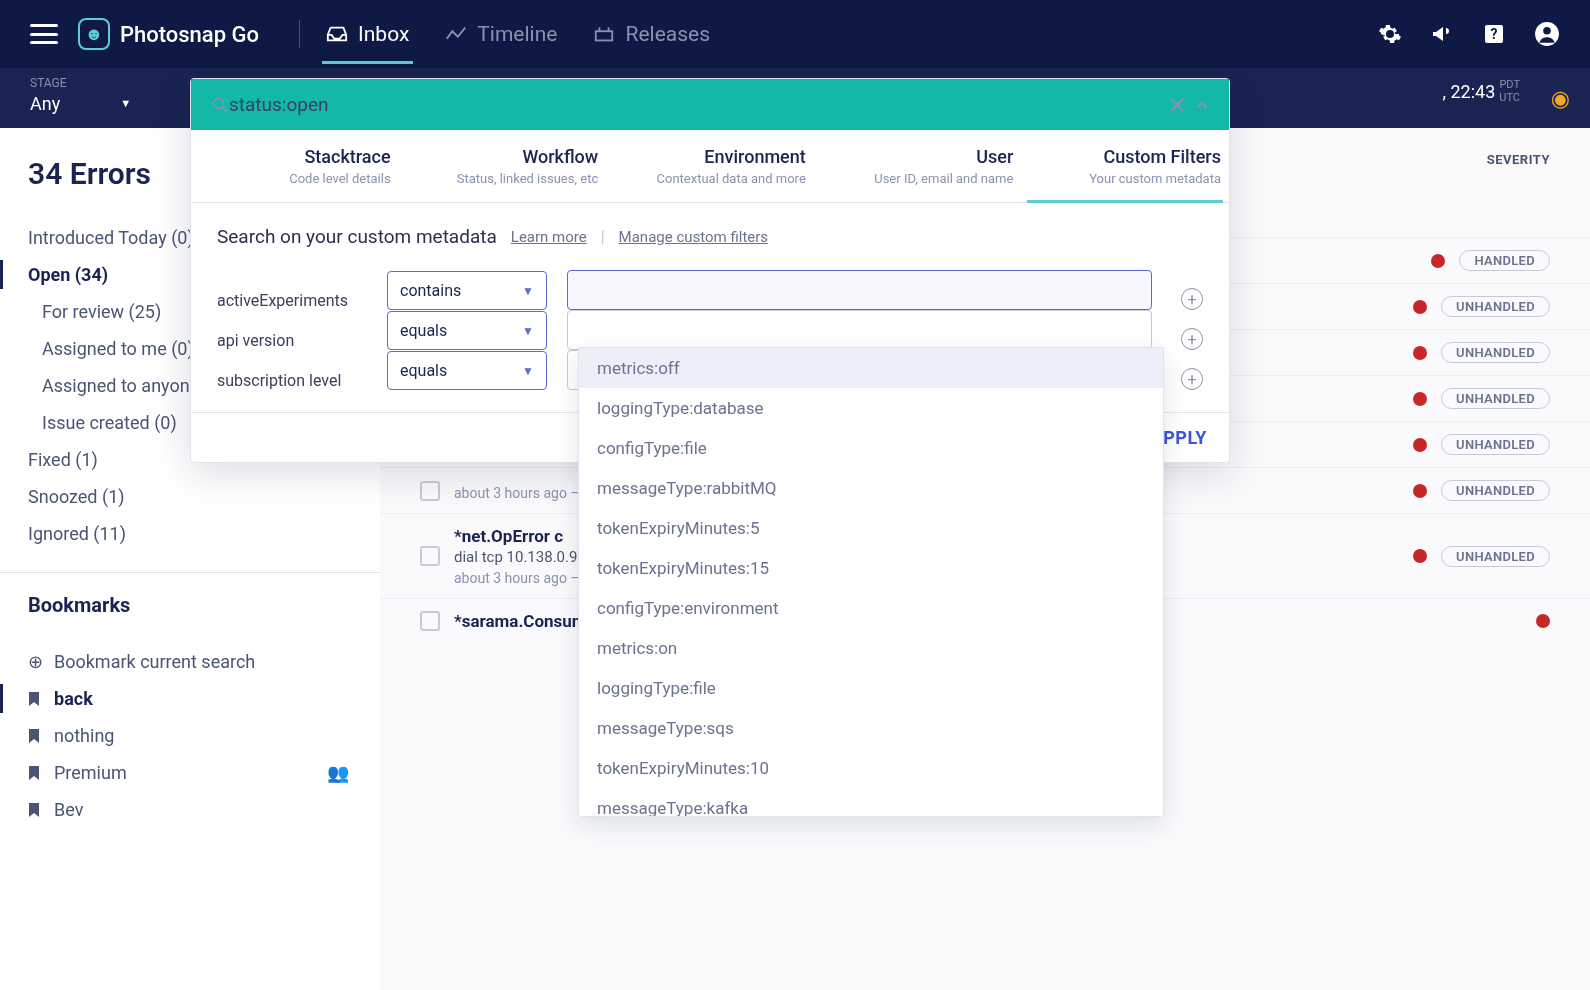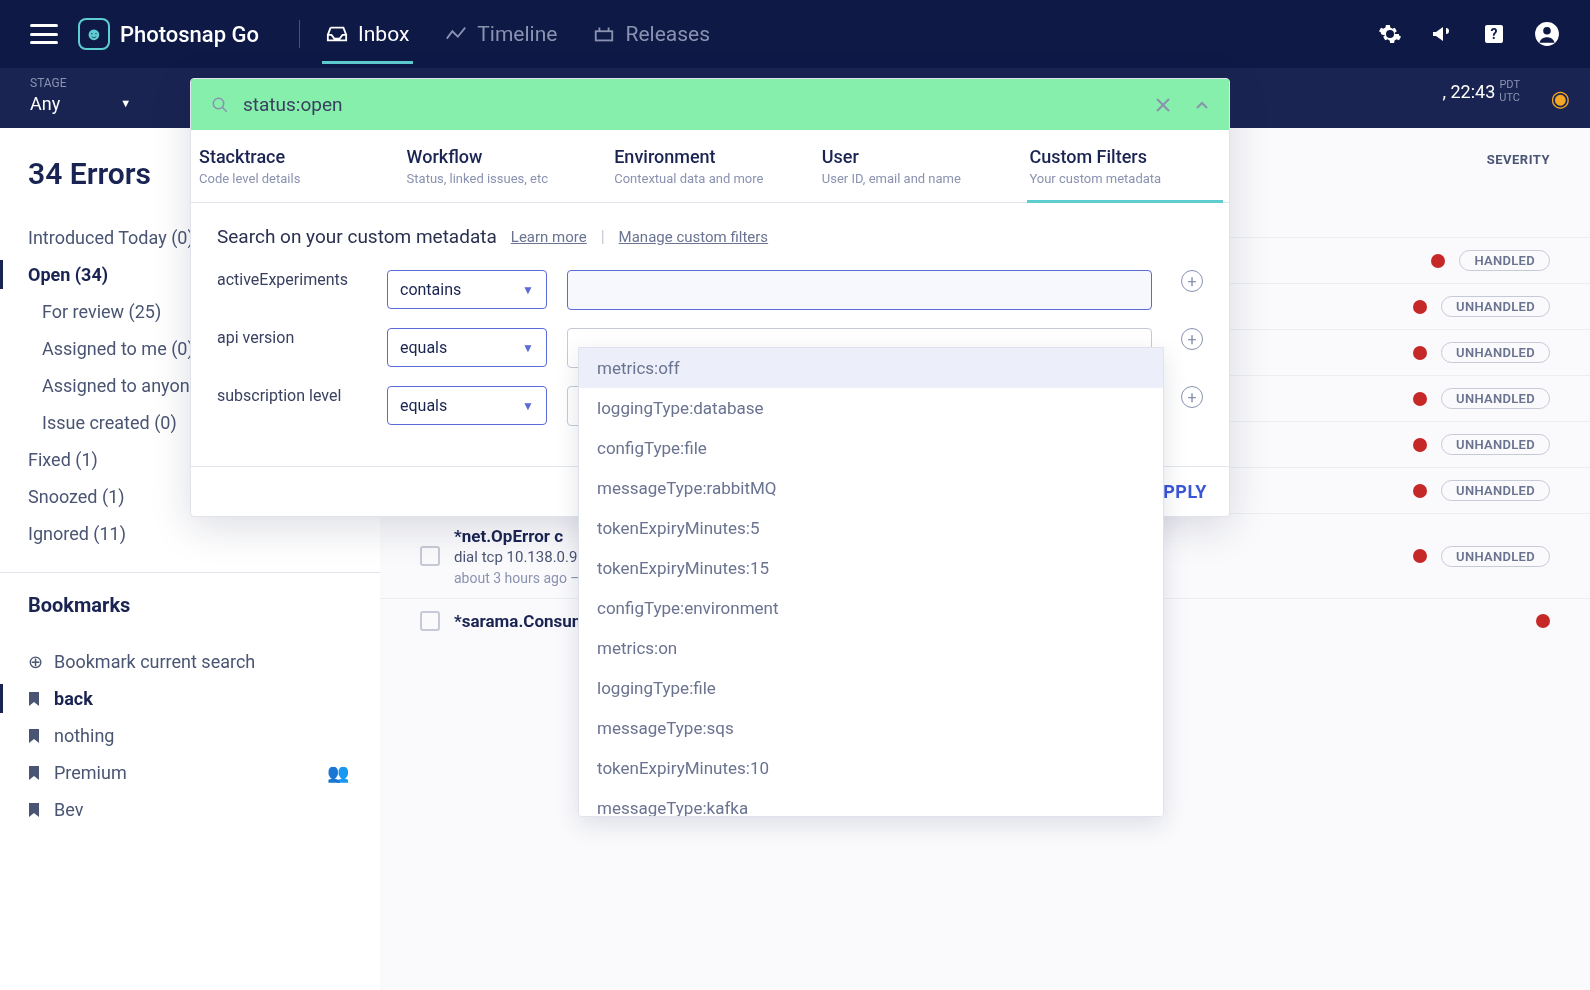--- a/index.html
+++ b/index.html
@@ -42,35 +42,35 @@
 .errlist{margin-top:60px}
 .err-row{display:flex;align-items:center;padding:12px 40px;border-top:1px solid #eceef3;gap:14px}
 .err-check{width:20px;height:20px;border:2px solid #c6cad6;border-radius:3px}
 .err-body{flex:1}
 .err-title{font-weight:700;color:#1a2452;font-size:17px}
 .err-sub{color:#4a5573;font-size:15px;margin-top:2px}
 .err-meta{color:#8a92b0;font-size:14px;margin-top:4px}
 .err-dot{width:14px;height:14px;border-radius:50%;background:#c62828}
 .badge{border:1.5px solid #c6cad6;border-radius:16px;padding:2px 14px;font-size:13px;font-weight:600;color:#6a7390;letter-spacing:.3px}
 .panel{position:absolute;left:190px;top:78px;width:1040px;background:#fff;border:1px solid #e0e3ec;border-radius:4px;box-shadow:0 10px 40px rgba(20,30,70,.15);z-index:50}
-.panel-search{background:#86efac;display:flex;align-items:center;padding:14px 20px;gap:14px}
+.panel-search{background:#14b8a6;display:flex;align-items:center;padding:14px 20px;}
 .panel-search input{flex:1;background:transparent;border:none;font-size:19px;color:#3a4160;outline:none}
 .panel-search .srch-ico{color:#8a92b0}
 .panel-search .srch-act{color:#8a92b0;cursor:pointer;display:inline-flex}
 .filter-tabs{display:flex;border-bottom:1px solid #e3e5ec}
-.filter-tab{flex:1;text-align:left;padding:16px 8px;cursor:pointer;position:relative}
+.filter-tab{flex:1;text-align:right;padding:16px 8px;cursor:pointer;position:relative}
 .filter-tab .ft-t{font-size:18px;color:#1a2452;font-weight:500}
 .filter-tab .ft-s{font-size:13px;color:#8a92b0;margin-top:4px}
 .filter-tab.active::after{content:"";position:absolute;bottom:-1px;left:6px;right:6px;height:3px;background:#5ecdd0}
 .panel-body{padding:22px 26px}
 .pb-head{display:flex;align-items:center;gap:14px;margin-bottom:22px}
 .pb-title{font-size:19px;color:#2a3150}
 .pb-link{font-size:15px;color:#6a7390;text-decoration:underline;cursor:pointer}
 .pb-sep{color:#c6cad6}
-.filter-row{display:flex;align-items:flex-start;gap:20px;margin-bottom:18px}
+.filter-row{display:flex;align-items:flex-end;gap:20px;}
 .fr-label{width:150px;font-size:16px;color:#3a4160}
 .fr-select{width:160px;border:1.5px solid #5a6bd6;border-radius:4px;padding:9px 12px;font-size:16px;color:#1a2452;display:flex;align-items:center;justify-content:space-between;cursor:pointer}
 .fr-select .caret{color:#5a6bd6;font-size:12px}
 .fr-input{flex:1;border:1.5px solid #c6cad6;border-radius:4px;height:40px;max-width:585px}
 .fr-input.focused{border-color:#5a6bd6;background:#f7f8fe}
 .fr-plus{width:22px;height:22px;border:1.5px solid #8a92b0;border-radius:50%;display:flex;align-items:center;justify-content:center;color:#8a92b0;cursor:pointer;font-size:16px;margin-left:auto}
 .panel-footer{border-top:1px solid #e3e5ec;padding:14px 22px;display:flex;justify-content:flex-end}
 .apply-btn{color:#3a55d6;font-weight:700;font-size:18px;letter-spacing:.5px;cursor:pointer}
 .dropdown{position:absolute;left:578px;top:347px;width:586px;background:#fff;border:1px solid #e0e3ec;border-radius:0 0 4px 4px;box-shadow:0 8px 24px rgba(20,30,70,.12);z-index:60;max-height:470px;overflow:auto}
 .dd-item{padding:10px 18px;font-size:17px;color:#6a7390;cursor:pointer}

